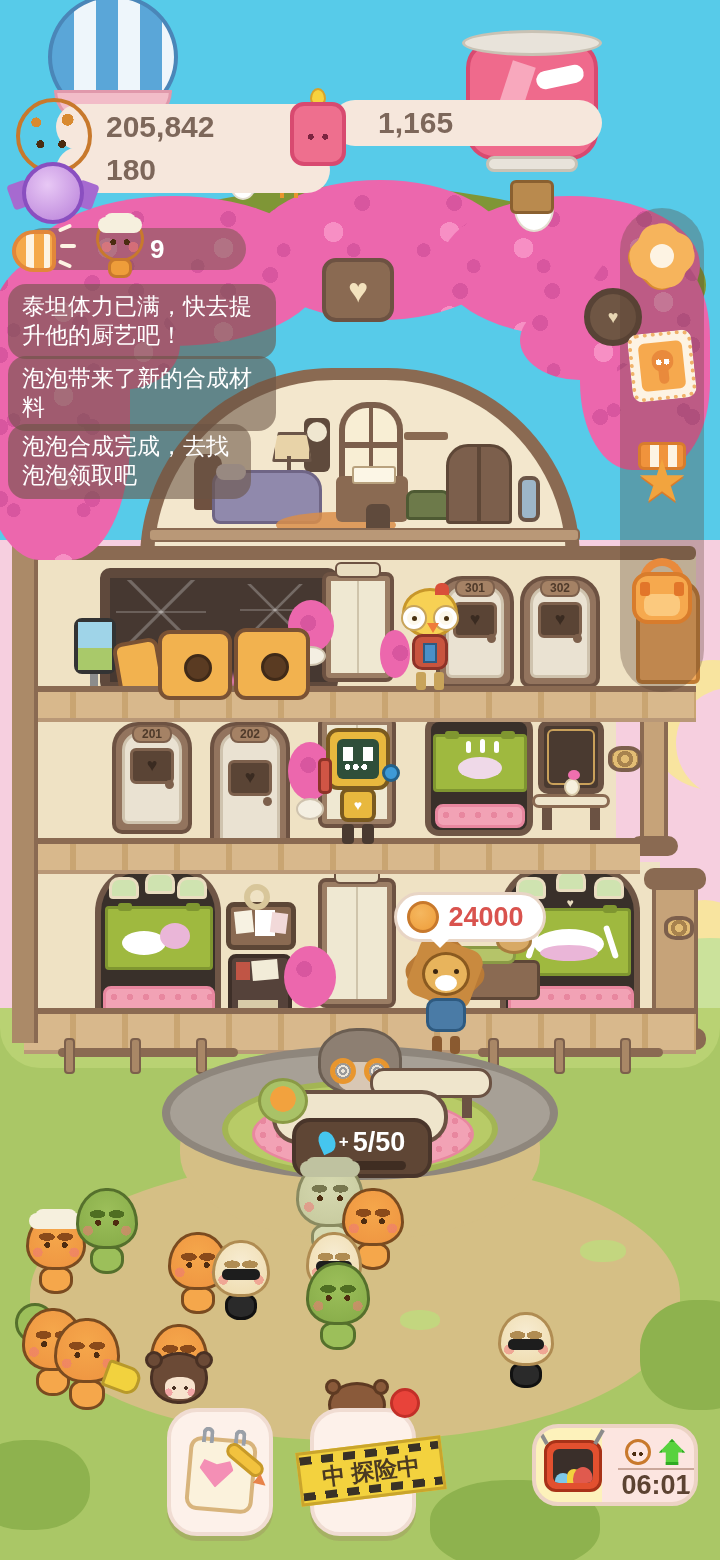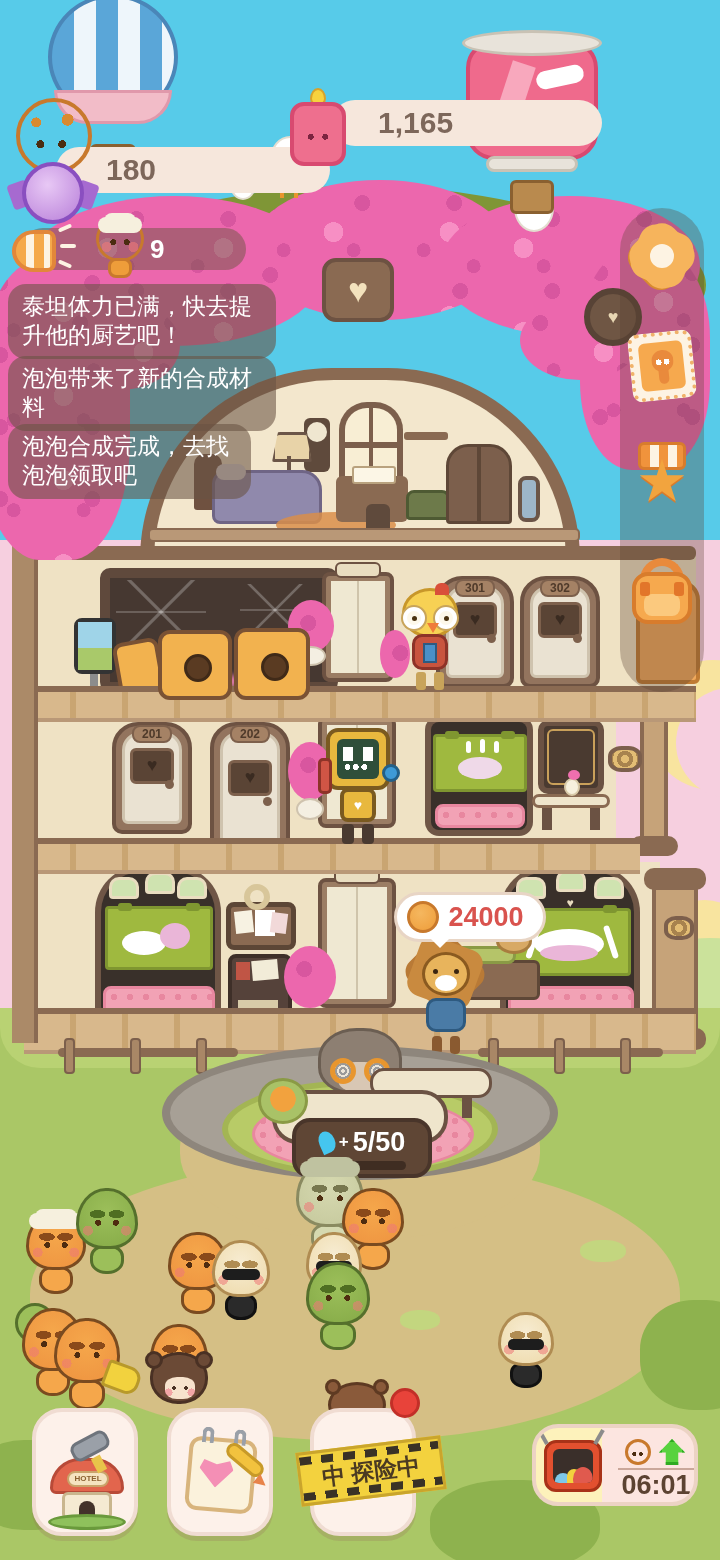--- a/index.html
+++ b/index.html
@@ -517,20 +517,23 @@
   <div class="abs" style="left:460px;top:30px;width:150px;height:190px;z-index:50">
     <div style="position:absolute;left:6px;top:10px;width:132px;height:120px;background:#ef6a8c;border:4px solid #d84a70;border-radius:28px;box-sizing:border-box;overflow:hidden">
       <div style="position:absolute;left:30px;top:18px;width:24px;height:80px;background:#f8a8bd;transform:rotate(18deg)"></div>
       <div style="position:absolute;left:66px;top:24px;width:48px;height:18px;background:#fff;border-radius:10px;transform:rotate(-12deg)"></div>
     </div>
     <div style="position:absolute;left:2px;top:0;width:140px;height:26px;background:#e8e3da;border:3px solid #c9c2b4;border-radius:50%;box-sizing:border-box"></div>
     <div style="position:absolute;left:26px;top:126px;width:92px;height:16px;background:#e8e3da;border:3px solid #c9c2b4;border-radius:8px;box-sizing:border-box"></div>
     <div style="position:absolute;left:50px;top:150px;width:44px;height:34px;background:#b98a4e;border:3px solid #8a6030;border-radius:6px;box-sizing:border-box"></div>
   </div>
 
+  <div class="abs pill" style="left:56px;top:104px;width:224px;height:46px;padding-left:50px">
+      <span>205,842</span>
+    </div>
   <div class="abs r" style="left:16px;top:98px;width:76px;height:76px;background:radial-gradient(circle at 42% 35%,#f5b75f,#ee9d3a);border:4px solid #c8792c;box-sizing:border-box;z-index:53;background-image:radial-gradient(circle 4px at 30% 62%,#4a2c10 98%,transparent),radial-gradient(circle 4px at 62% 62%,#4a2c10 98%,transparent),radial-gradient(circle 6px at 70% 26%,#d88a30 98%,transparent),radial-gradient(circle 5px at 24% 30%,#d88a30 98%,transparent)"></div>
   <div class="abs pill" style="left:332px;top:100px;width:224px;height:46px;padding-left:46px">
       <span>1,165</span>
     </div>
   <div class="abs" style="left:288px;top:88px;width:62px;height:82px;z-index:53">
     <div style="position:absolute;left:22px;top:0;width:16px;height:18px;background:#f7d23e;border-radius:50% 50% 50% 50%/60% 60% 40% 40%;border:2px solid #d8a22a;box-sizing:border-box"></div>
     <div style="position:absolute;left:2px;top:14px;width:56px;height:64px;background:#ee6f8e;border:4px solid #d84a70;border-radius:14px;box-sizing:border-box;background-image:radial-gradient(circle 3px at 35% 55%,#7c2440 98%,transparent),radial-gradient(circle 3px at 65% 55%,#7c2440 98%,transparent)"></div>
   </div>
   <div class="abs pill" style="left:56px;top:147px;width:224px;height:46px;padding-left:50px">
       <span>180</span>
@@ -581,31 +584,20 @@
   </div>
   <div class="abs sideicon" style="top:556px">
     <div style="position:absolute;left:14px;top:2px;width:44px;height:22px;border:8px solid #e98a3c;border-bottom:none;border-radius:24px 24px 0 0;box-sizing:border-box"></div>
     <div style="position:absolute;left:6px;top:16px;width:60px;height:52px;background:#f6a94e;border:4px solid #d87c2c;border-radius:16px;box-sizing:border-box">
       <div style="position:absolute;left:8px;bottom:4px;width:36px;height:22px;background:#fbc97e;border-radius:8px"></div>
       <div style="position:absolute;left:4px;top:6px;width:10px;height:14px;background:#e2762a;border-radius:3px"></div>
       <div style="position:absolute;right:4px;top:6px;width:10px;height:14px;background:#e2762a;border-radius:3px"></div>
     </div>
   </div>
 
-  <div class="abs btn" style="left:32px;top:1408px">
-    <div style="position:absolute;left:14px;top:46px;width:74px;height:36px;background:#e2654d;border-radius:40px 40px 8px 8px;border:3px solid #b84a38;box-sizing:border-box">
-      <div style="position:absolute;left:14px;top:10px;width:42px;height:16px;background:#f5e3c0;border:2px solid #c9a36a;border-radius:8px;box-sizing:border-box;font-size:8px;font-weight:bold;color:#8a6030;text-align:center;line-height:12px"><span>HOTEL</span></div>
-    </div>
-    <div style="position:absolute;left:26px;top:80px;width:50px;height:28px;background:#f5ead2;border:3px solid #c9b68e;border-radius:6px;box-sizing:border-box">
-      <div style="position:absolute;left:14px;top:6px;width:16px;height:16px;background:#43322a;border-radius:8px 8px 0 0"></div>
-    </div>
-    <div style="position:absolute;left:12px;top:102px;width:78px;height:16px;background:#8fc15c;border:3px solid #6a9a3c;border-radius:50%;box-sizing:border-box"></div>
-    <div style="position:absolute;left:34px;top:24px;width:40px;height:20px;background:#9aa0a8;border:3px solid #6e747c;border-radius:8px;box-sizing:border-box;transform:rotate(-28deg)"></div>
-    <div style="position:absolute;left:58px;top:44px;width:10px;height:16px;background:#e8c44a;transform:rotate(-28deg)"></div>
-  </div>
   <div class="abs btn" style="left:167px;top:1408px">
     <div style="position:absolute;left:16px;top:26px;width:68px;height:74px;background:#fbf2dc;border:4px solid #d8b47c;border-radius:12px;box-sizing:border-box;transform:rotate(5deg)">
       <div style="position:absolute;left:8px;top:-14px;width:12px;height:16px;border:4px solid #9aa0a8;border-bottom:none;border-radius:10px 10px 0 0;box-sizing:border-box"></div>
       <div style="position:absolute;right:8px;top:-14px;width:12px;height:16px;border:4px solid #9aa0a8;border-bottom:none;border-radius:10px 10px 0 0;box-sizing:border-box"></div>
       <div style="position:absolute;left:8px;top:16px;width:34px;height:30px;background:#f48fb5;clip-path:polygon(50% 100%,0 38%,12% 8%,50% 22%,88% 8%,100% 38%)"></div>
     </div>
     <div style="position:absolute;left:52px;top:40px;width:44px;height:16px;background:#f2c23e;border:3px solid #c89a28;border-radius:8px;box-sizing:border-box;transform:rotate(40deg)"></div>
     <div style="position:absolute;left:84px;top:64px;width:12px;height:12px;background:#e8834a;clip-path:polygon(0 0,100% 50%,0 100%);transform:rotate(40deg)"></div>
   </div>
   <div class="abs btn" style="left:310px;top:1408px;overflow:visible">

